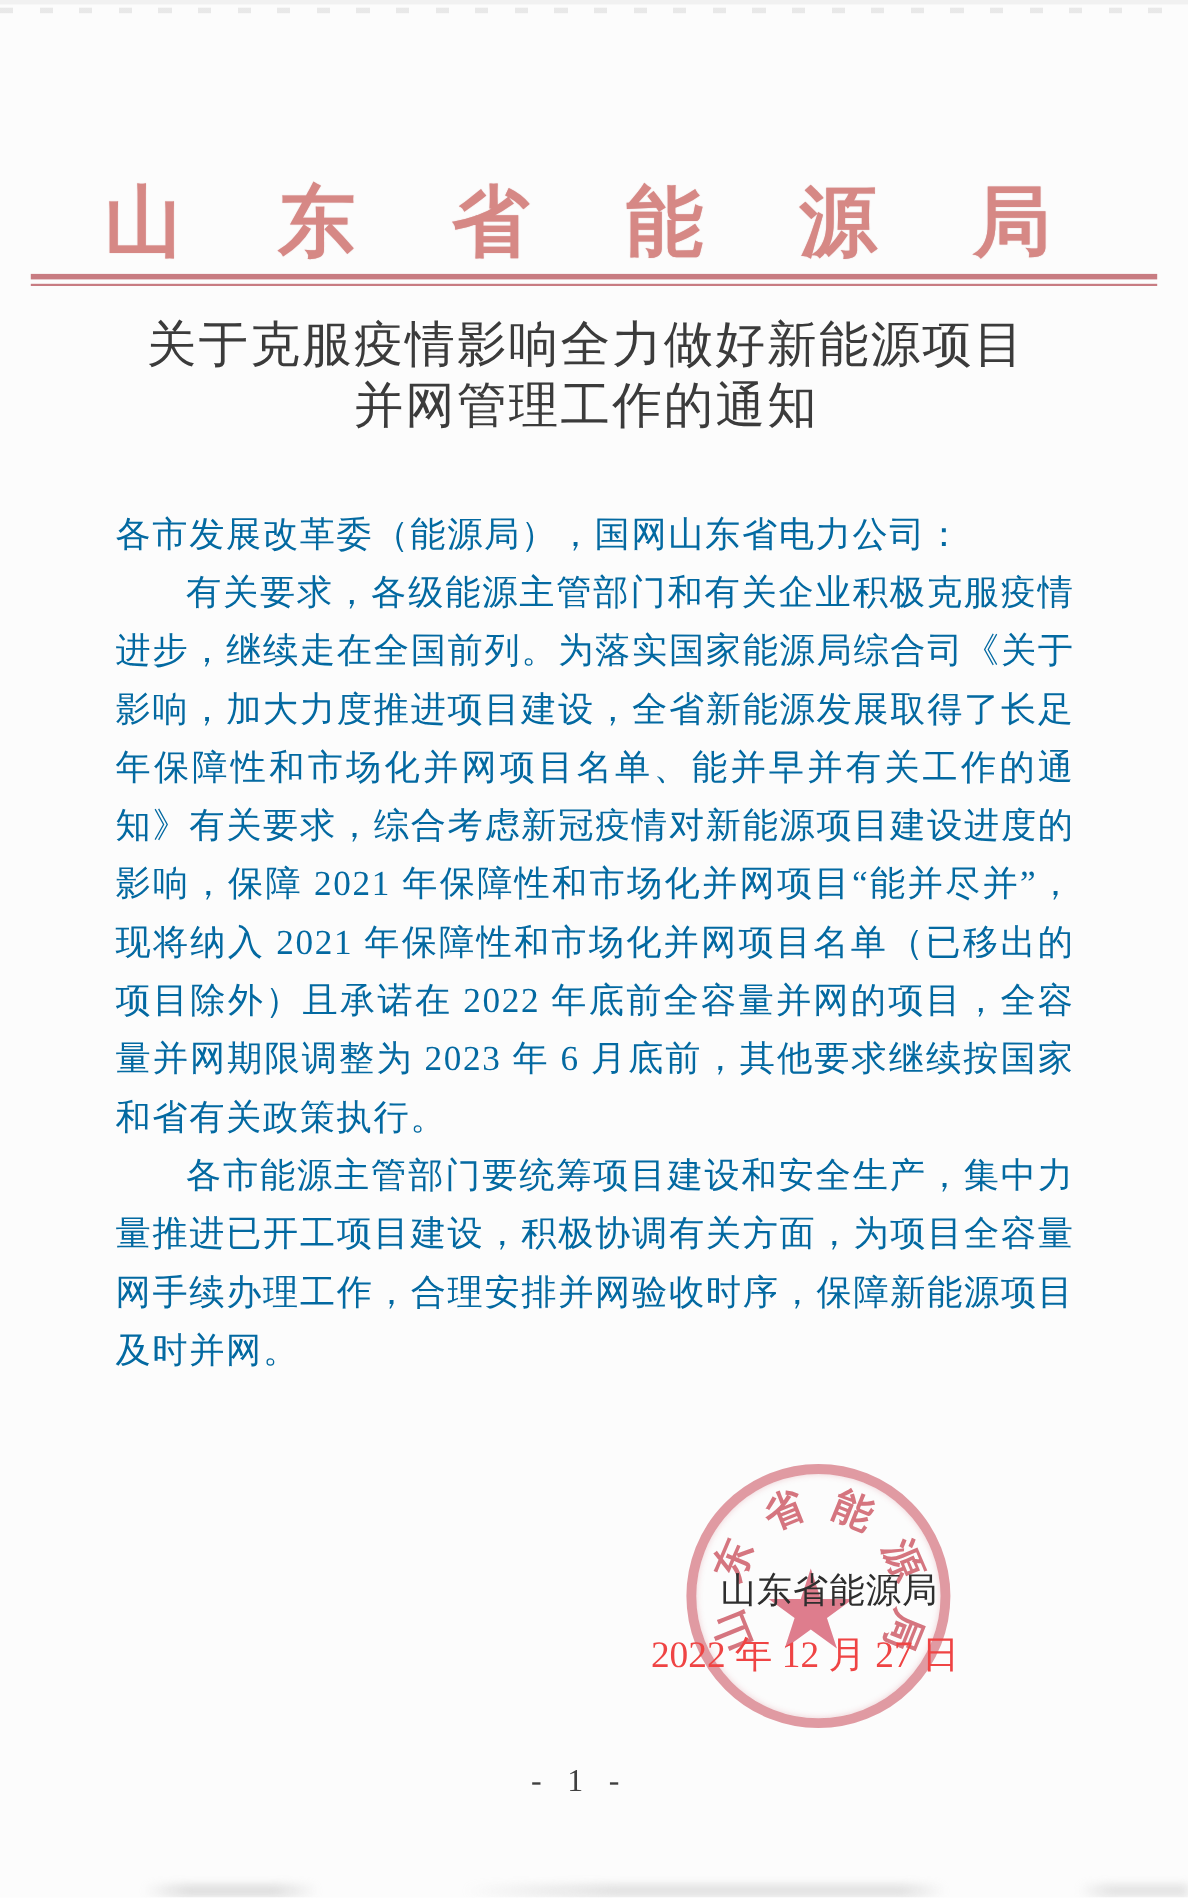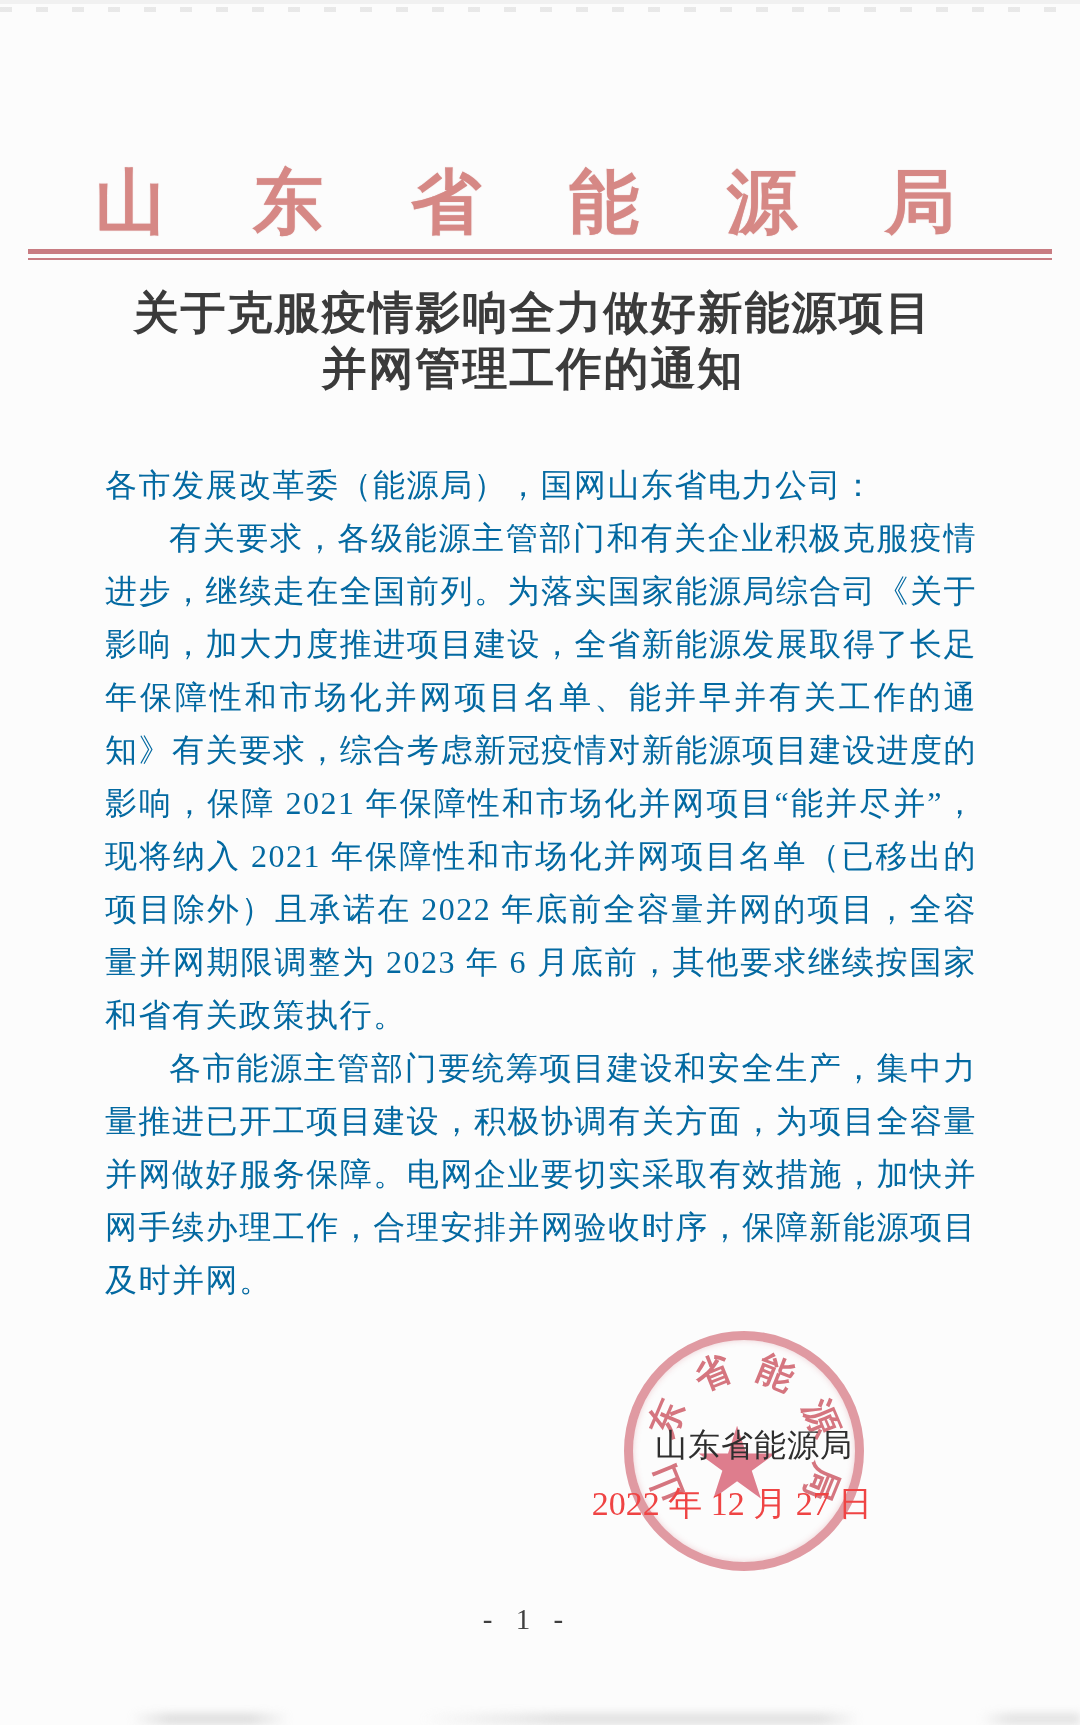--- a/index.html
+++ b/index.html
@@ -36,21 +36,21 @@
   }
   .double-rule{
     position:absolute;top:249px;left:28px;right:28px;height:4px;
     border-top:5px solid #c87c82;
     border-bottom:2px solid #c87c82;
   }
   
   .doc-title{
     position:absolute;top:285px;left:0;width:1066px;margin:0;
     text-align:center;
-    color:#3b3b3b;font-size:45px;font-weight:bold;
+    color:#3b3b3b;font-size:45px;font-weight:normal;
     line-height:56px;letter-spacing:2px;
   }
   .doc-title .t-line{display:block;}
   
   .body-block{
     position:absolute;top:459px;left:105px;width:872px;
     color:#0369a1;font-size:32px;letter-spacing:1.5px;
   }
   .body-line{
     line-height:53px;height:53px;white-space:nowrap;
@@ -139,21 +139,20 @@
     <div class="body-line fill">年保障性和市场化并网项目名单、能并早并有关工作的通</div>
     <div class="body-line fill">知》有关要求，综合考虑新冠疫情对新能源项目建设进度的</div>
     <div class="body-line fill">影响，保障 2021 年保障性和市场化并网项目“能并尽并”，</div>
     <div class="body-line fill">现将纳入 2021 年保障性和市场化并网项目名单（已移出的</div>
     <div class="body-line fill">项目除外）且承诺在 2022 年底前全容量并网的项目，全容</div>
     <div class="body-line fill">量并网期限调整为 2023 年 6 月底前，其他要求继续按国家</div>
     <div class="body-line">和省有关政策执行。</div>
 
     <div class="body-line fill indent">各市能源主管部门要统筹项目建设和安全生产，集中力</div>
     <div class="body-line fill">量推进已开工项目建设，积极协调有关方面，为项目全容量</div>
-    <div class="body-line fill">并网做好服务保障。电网企业要切实采取有效措施，加快并</div>
     <div class="body-line fill">网手续办理工作，合理安排并网验收时序，保障新能源项目</div>
     <div class="body-line">及时并网。</div>
   </main>
 
   <div class="seal">
     <div class="seal-ring"></div>
     <span class="seal-star">★</span>
     <span class="seal-char a0">山</span>
     <span class="seal-char a1">东</span>
     <span class="seal-char a2">省</span>

